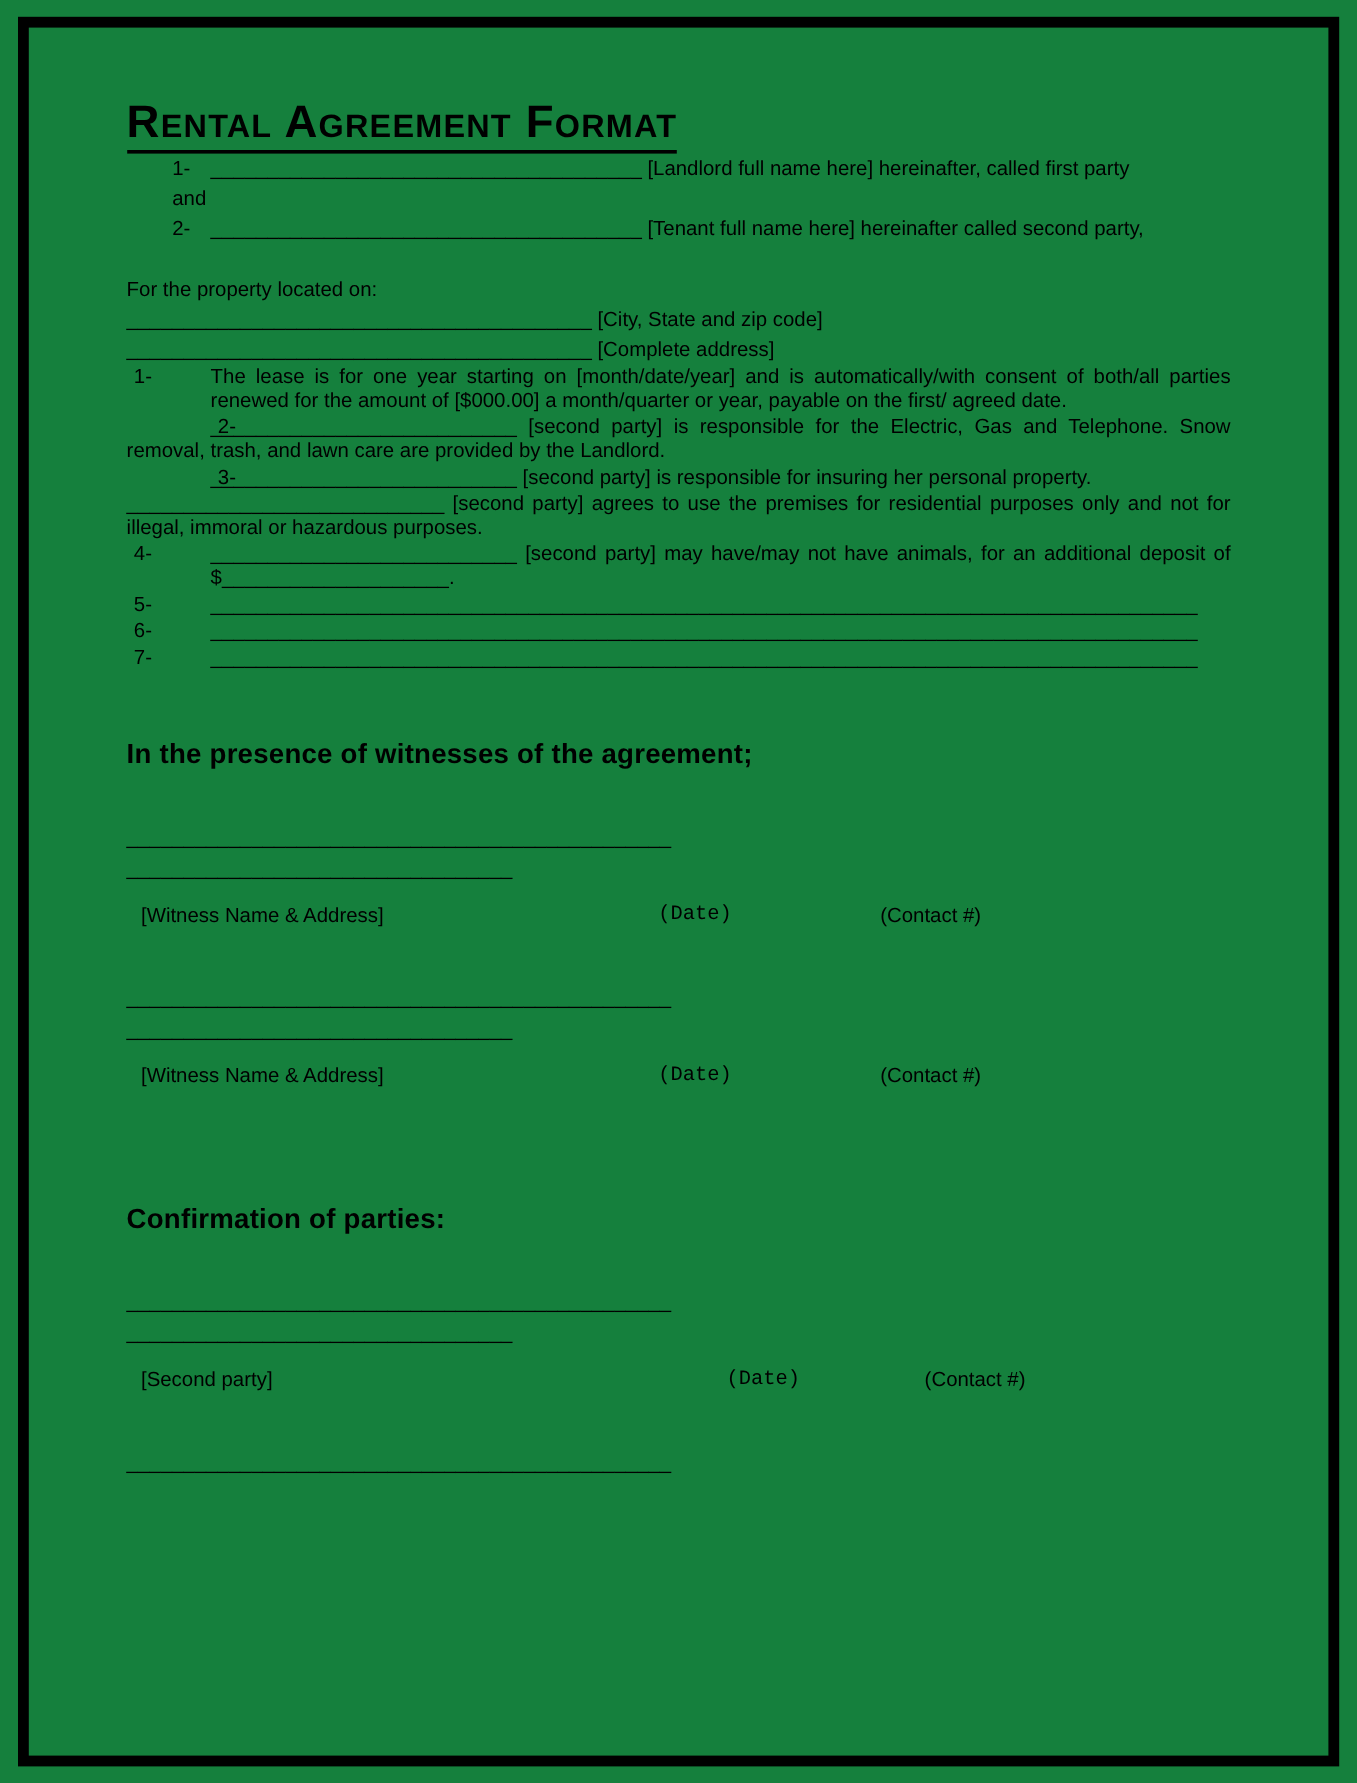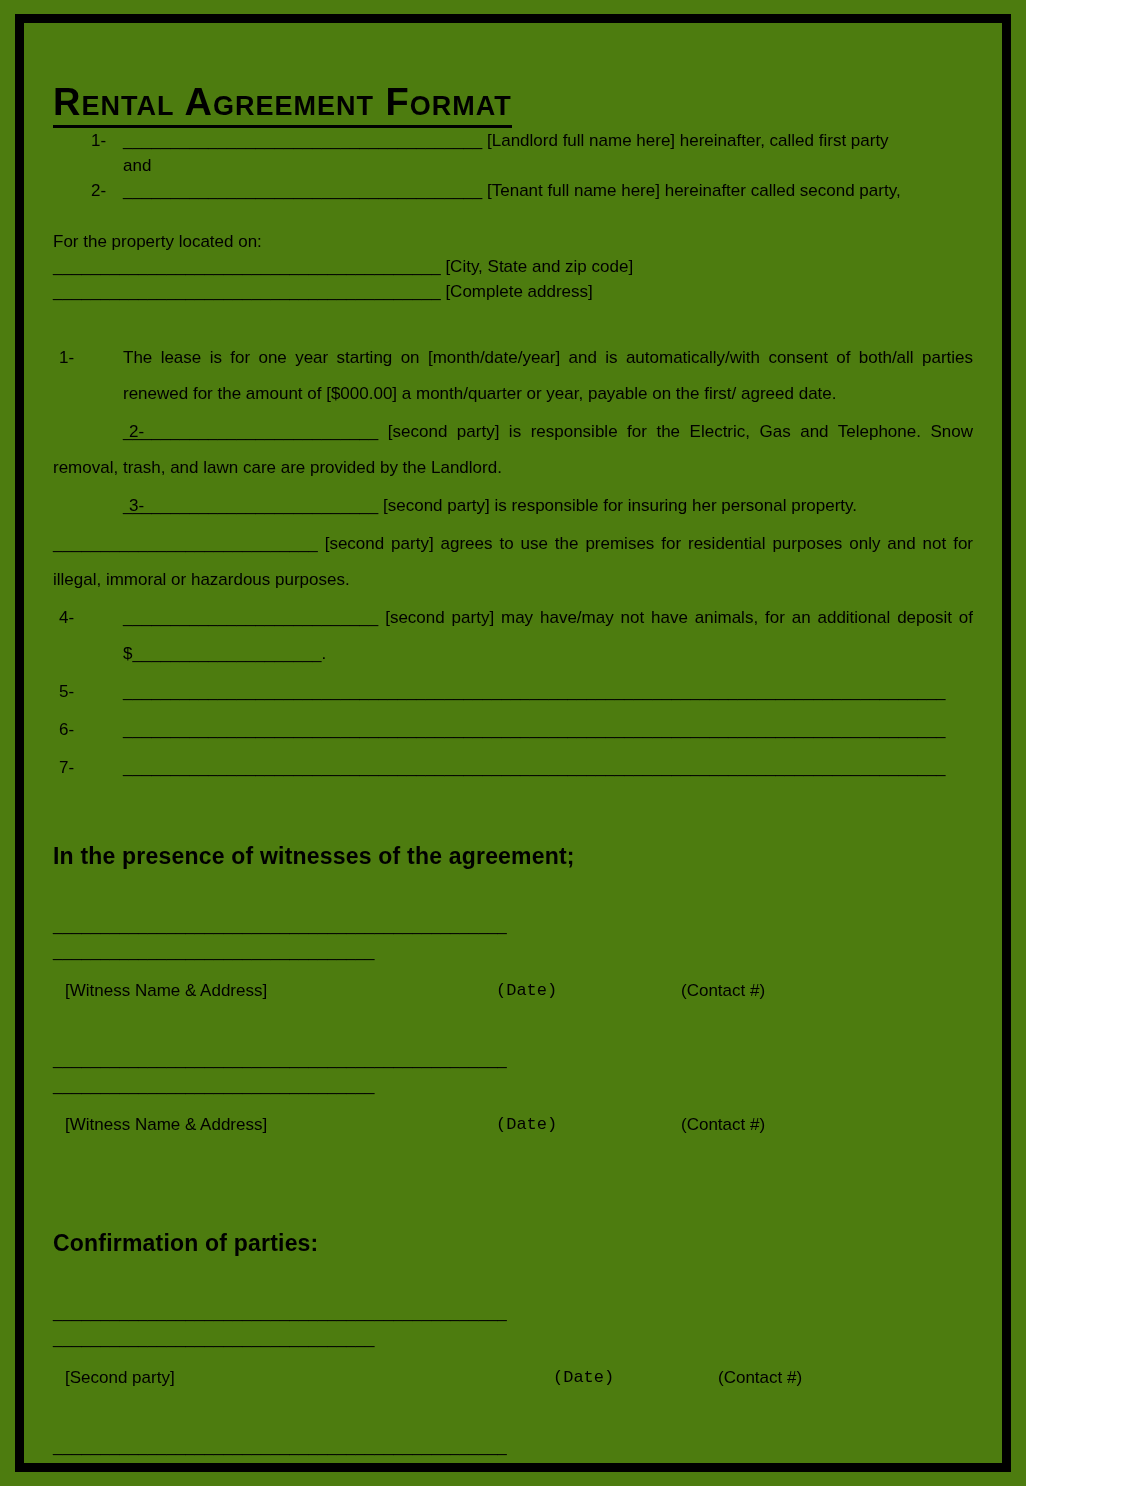--- a/index.html
+++ b/index.html
@@ -1,19 +1,19 @@
 <!DOCTYPE html>
 <html><head>
 <meta charset="utf-8">
 <style>
   * { box-sizing: border-box; }
   html, body { margin: 0; padding: 0; background: #ffffff; }
   .page {
-    width: 1026px; height: 1486px;
-    background: #4d7c0f;
+    width: 1131px; height: 1486px;
+    background: #15803d;
     padding: 14px 15px;
   }
   .frame {
     width: 100%; height: 100%;
     border: 9px solid #000000;
     padding-top: 58px;
     overflow: hidden;
   }
   .content {
     width: 920px; margin: 0 auto;
@@ -24,29 +24,29 @@
     display: inline-block; margin: 0;
     font-size: 38px; line-height: 1.12;
     font-weight: bold; font-variant: small-caps;
     letter-spacing: 1px;
     border-bottom: 3px solid #000;
     padding-bottom: 1px;
   }
   .lead { margin: 48px 0 0 0; }
   .parties { margin: 0 0 0 38px; }
   .num { display: inline-block; width: 32px; }
-  .intro-and { margin-left: 32px; }
+  .intro-and { }
   .prop-lead { margin-top: 26px; }
   .terms-heading {
     margin: 62px 0 0 0;
     font-size: 21px; font-weight: bold;
     text-decoration: underline;
     letter-spacing: 0.3px;
   }
-  .terms { margin-top: 36px; line-height: 36px; }
+  .terms { line-height: 20px; }
   .term { margin: 0 0 2px 70px; text-indent: -32px; text-align: justify; }
   .term.outdent { margin-left: 0; text-indent: 38px; }
   .term.flow { margin-left: 0; text-indent: 0; }
   .big-heading { margin: 58px 0 0 0; font-size: 23px; font-weight: bold; letter-spacing: 0.2px; }
   .confirm-heading { margin-top: 94px; }
   .sig-block { margin-top: 44px; }
   .sigline { line-height: 26px; white-space: nowrap; }
   .sig-row { display: flex; margin-top: 13px; }
   .sig-label { width: 443px; padding-left: 12px; }
   .sig-date { width: 185px; font-family: Liberation Mono, monospace; }

